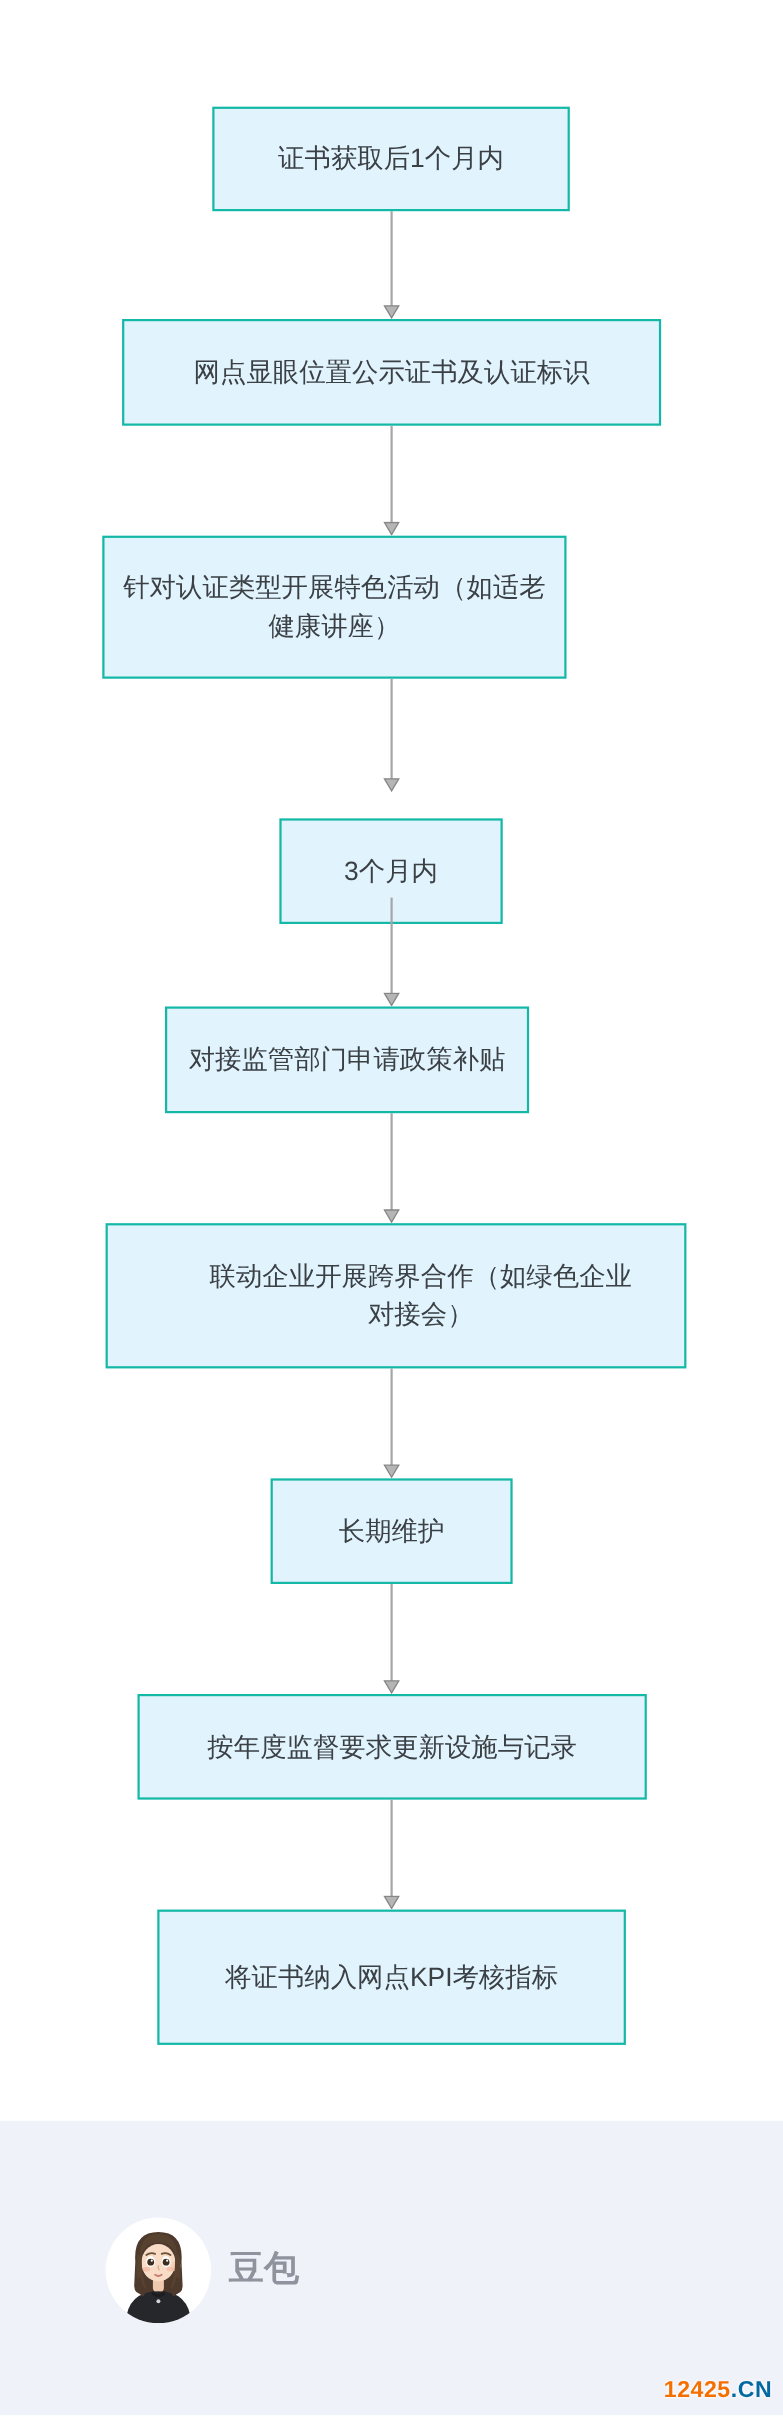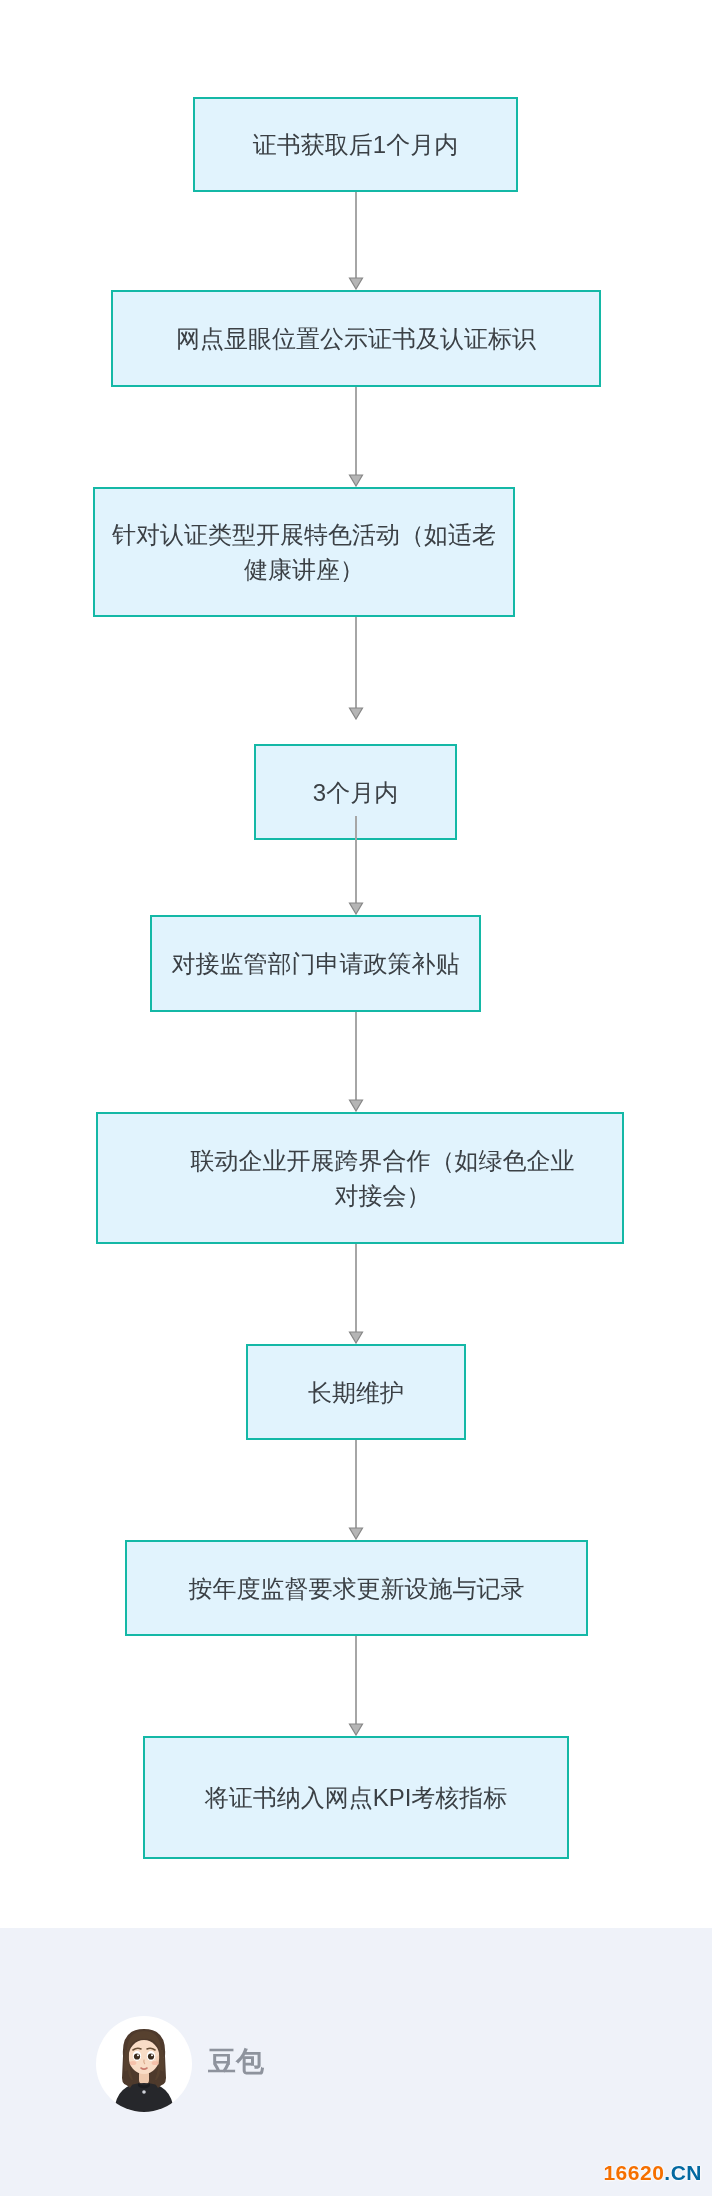--- a/index.html
+++ b/index.html
@@ -69,21 +69,21 @@
     position:absolute;
     left:96px; top:2016px;
     width:96px; height:96px;
     border-radius:50%;
     background:#ffffff;
     overflow:hidden;
   }
   .assistant-name {
     position:absolute;
     left:208px; top:2046px;
-    font-size:28px;
+    font-size:32px;
     font-weight:600;
     color:#8e939d;
     line-height:32px;
   }
   .watermark {
     position:absolute;
     right:10px; top:2161px;
     font-size:21px;
     font-weight:bold;
     letter-spacing:0.5px;
@@ -224,16 +224,16 @@
       <circle cx="48" cy="76" r="1.8" fill="#cfd3da"></circle>
 
       <path d="M28 56 Q28 68 34 72 L38 66 Q32 62 32 54 Z" fill="#4e3a2c"></path>
       <path d="M68 56 Q68 68 62 72 L58 66 Q64 62 64 54 Z" fill="#4e3a2c"></path>
     </svg>
   </div>
 
   <div class="assistant-name">豆包</div>
 
   <div class="watermark">
-    <span class="wm-num">16620</span><span class="wm-cn">.CN</span>
+    <span class="wm-num">12425</span><span class="wm-cn">.CN</span>
   </div>
 
 </div>
 
 </body></html>

